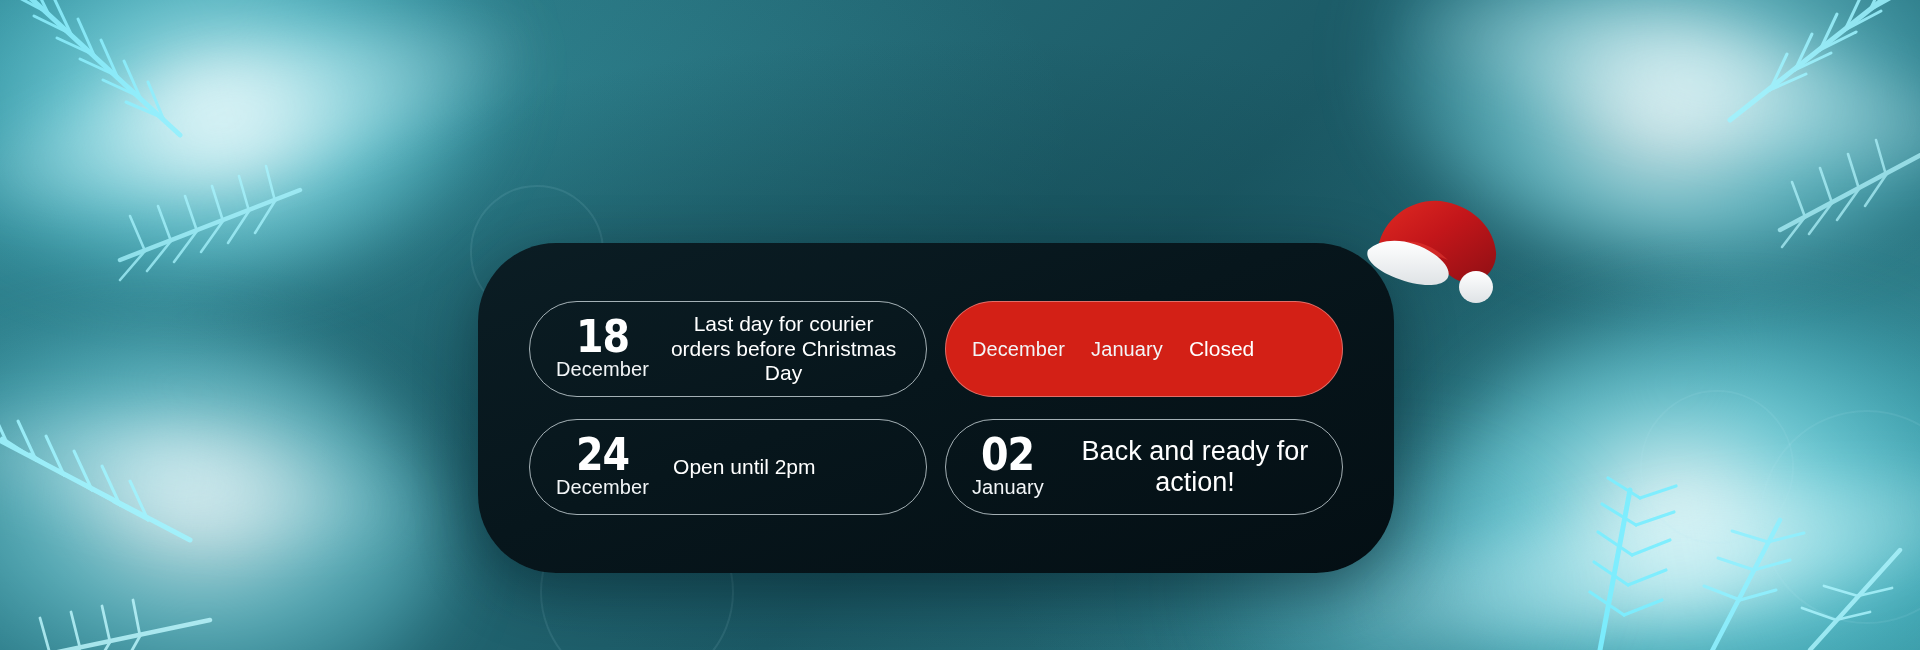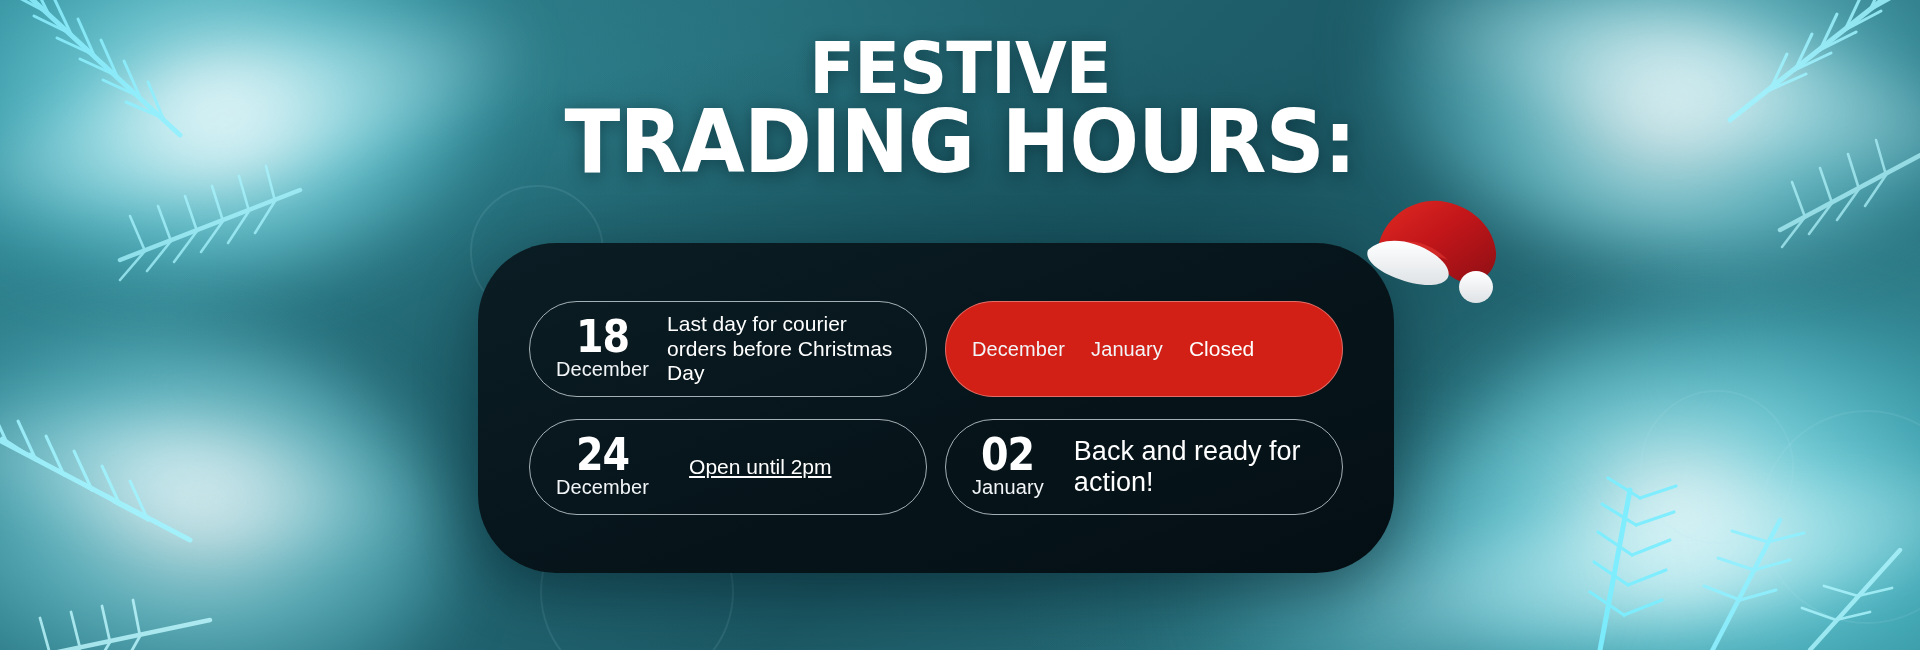--- a/index.html
+++ b/index.html
@@ -54,21 +54,21 @@
   .panel{position:absolute;left:478px;top:243px;width:916px;height:330px;z-index:5;
     background:linear-gradient(160deg,#0b1d24 0%,#07161c 45%,#040f14 100%);
     border-radius:78px 78px 78px 78px;
     box-shadow:0 18px 60px rgba(0,20,28,.45);}
   .panel:after{content:"";position:absolute;left:0;bottom:0;width:100%;height:80px;
     background:linear-gradient(180deg,rgba(0,0,0,0) 0%,rgba(3,12,16,.0) 100%);
     border-radius:0 0 78px 78px;}
 
   .cards{position:absolute;left:0;top:0;width:100%;height:100%;
     display:flex;flex-wrap:wrap;align-content:center;justify-content:center;
-    gap:22px 18px;padding:0 26px;box-sizing:border-box;}
+    gap:22px 18px;padding:0 26px;box-sizing:border-box;text-align:center;}
 
   .card{display:flex;align-items:center;box-sizing:border-box;
     width:398px;height:96px;border-radius:48px;padding:0 26px;}
   .card.outline{border:1.6px solid rgba(225,235,240,.72);background:transparent;}
   .card.filled{border:1.6px solid rgba(255,255,255,.35);}
 
   .daybox{display:flex;flex-direction:column;align-items:center;flex:0 0 auto;}
   .dayrow{display:flex;align-items:flex-start;gap:0px;}
   .daynum{color:#fff;font-family:"DejaVu Sans",sans-serif;font-weight:700;
      font-size:44px;line-height:.92;letter-spacing:-1px;transform:scaleX(.9);}
@@ -227,24 +227,20 @@
     </g>
     <g stroke="#aef6ff" stroke-width="2.8" stroke-linecap="round" fill="none" opacity=".8">
       <path d="M330 250 L420 150" stroke-width="4.4"></path>
       <path d="M356 220 L322 208"></path>
         <path d="M356 220 L390 212"></path>
       <path d="M378 196 L344 186"></path>
         <path d="M378 196 L412 188"></path>
     </g>
   </svg>
 
-  <div class="title">
-    <span class="l1">FESTIVE</span>
-    <span class="l2">TRADING HOURS:</span>
-  </div>
 
   <div class="panel">
     <div class="cards">
 
       <div class="card outline">
         <div class="daybox">
           <div class="dayrow">
             <span class="daynum">18</span>
           </div>
           <div class="monthrow">
@@ -266,21 +262,21 @@
 
       <div class="card outline">
         <div class="daybox">
           <div class="dayrow">
             <span class="daynum">24</span>
           </div>
           <div class="monthrow">
             <span class="month">December</span>
           </div>
         </div>
-        <div class="desc" style="margin-left:40px;text-decoration:underline;">Open until 2pm</div>
+        <div class="desc" style="margin-left:24px;">Open until 2pm</div>
       </div>
 
       <div class="card outline">
         <div class="daybox">
           <div class="dayrow">
             <span class="daynum">02</span>
           </div>
           <div class="monthrow">
             <span class="month">January</span>
           </div>

